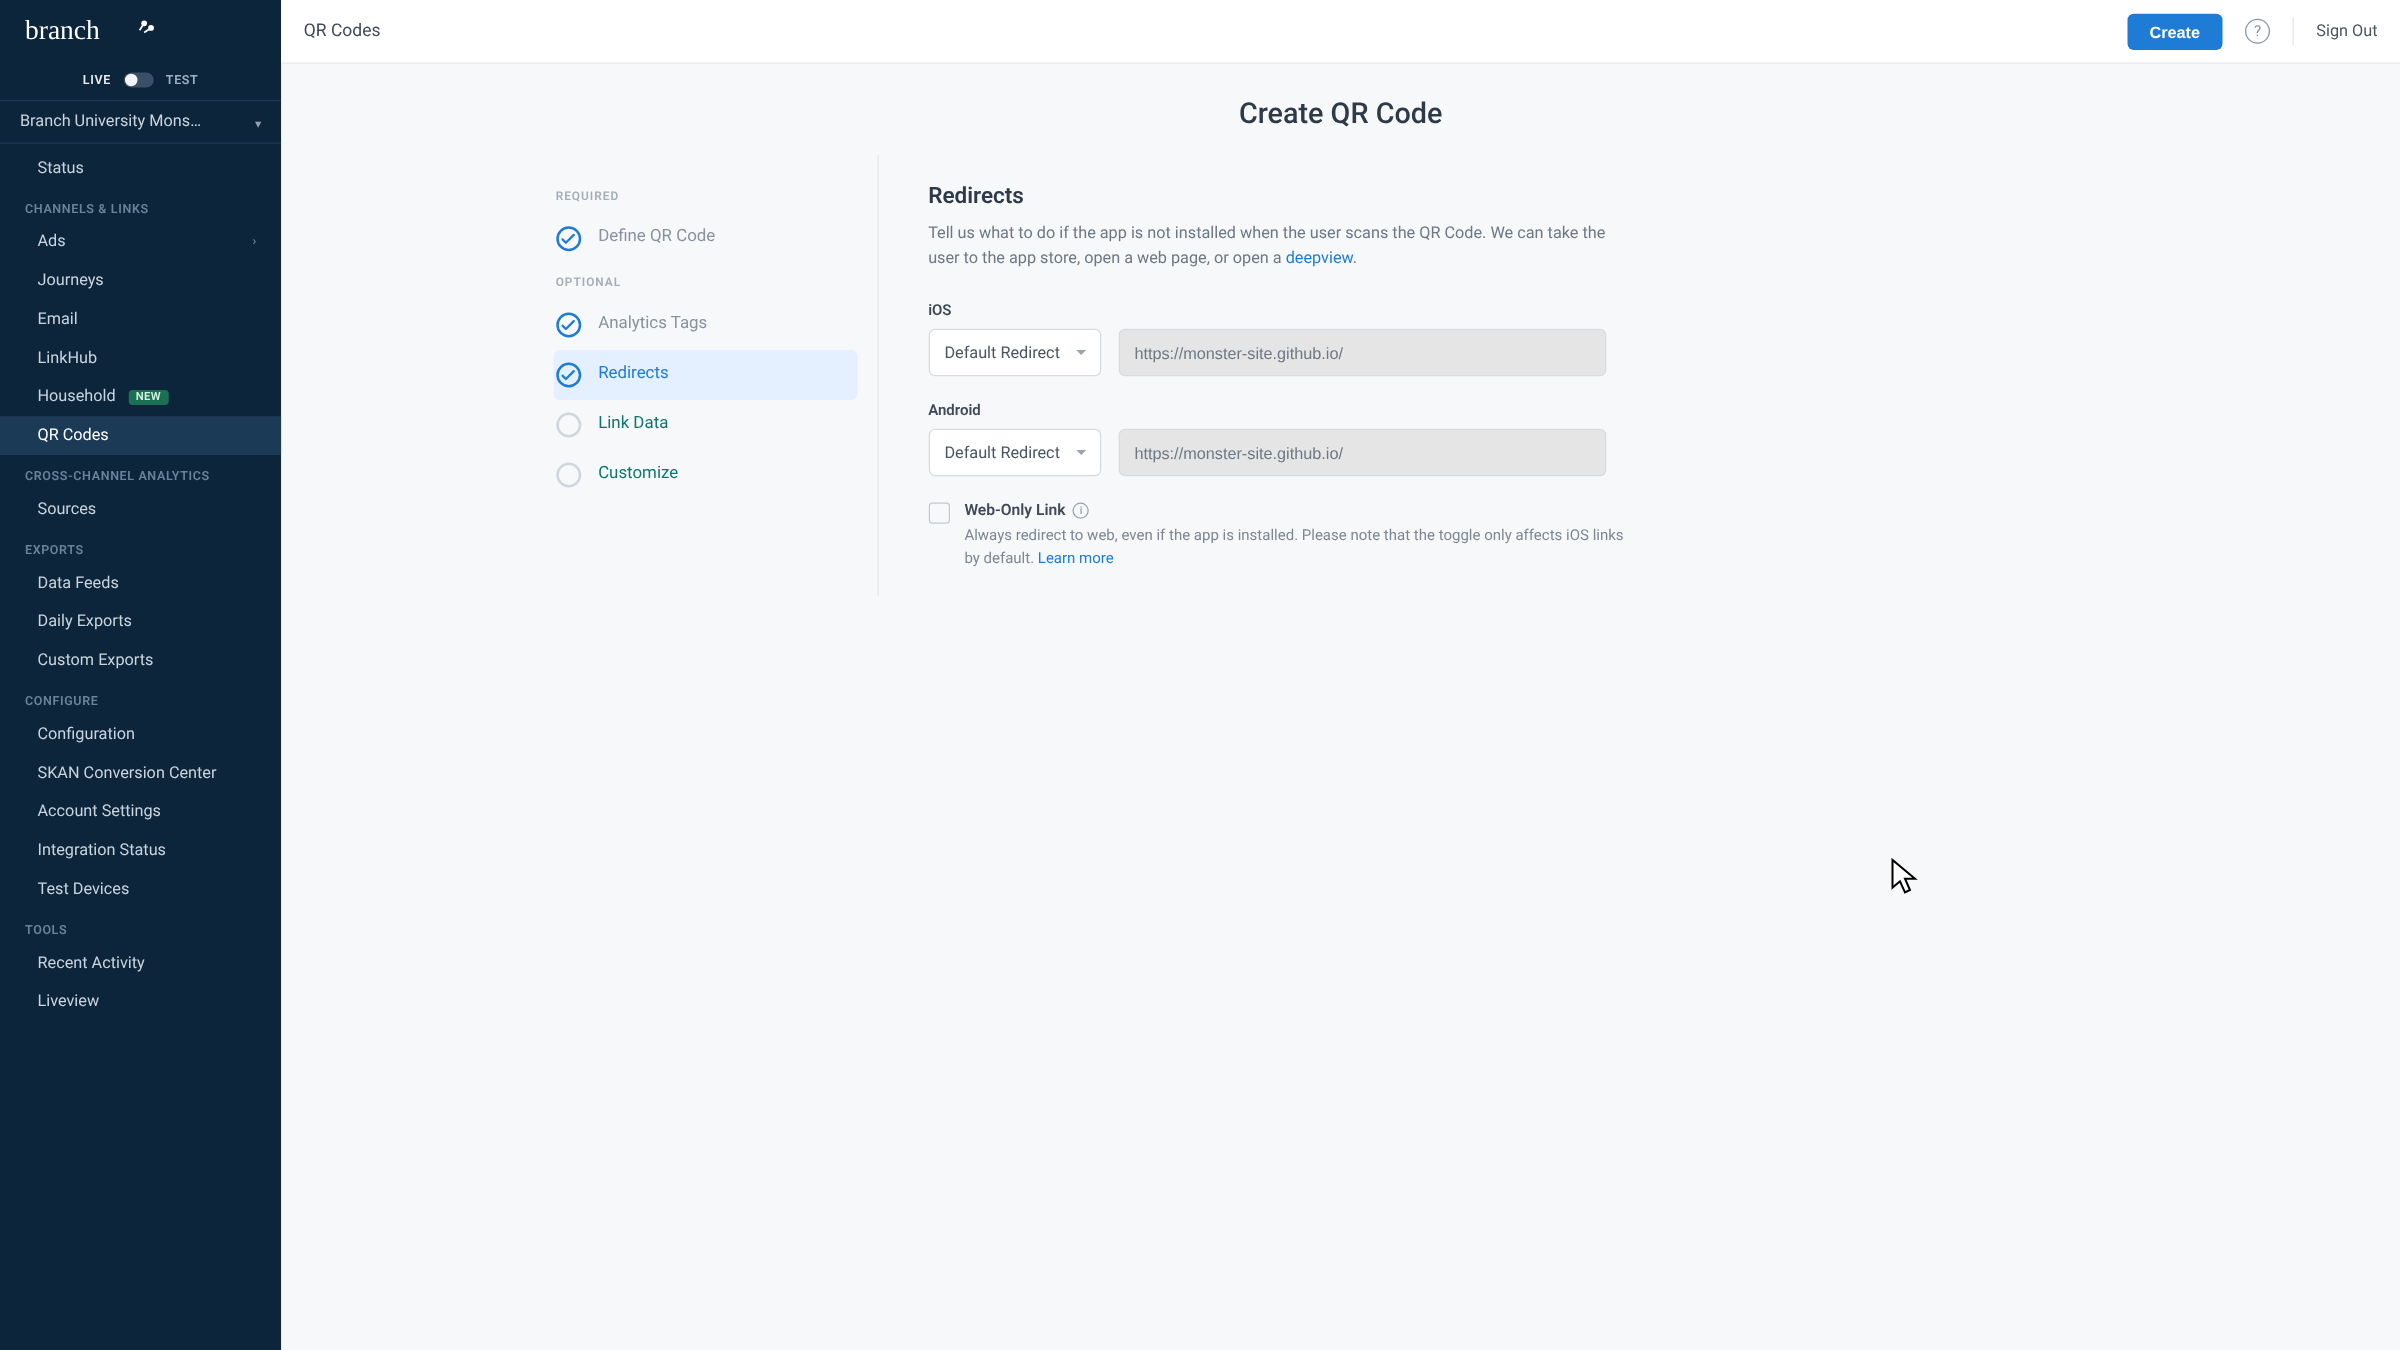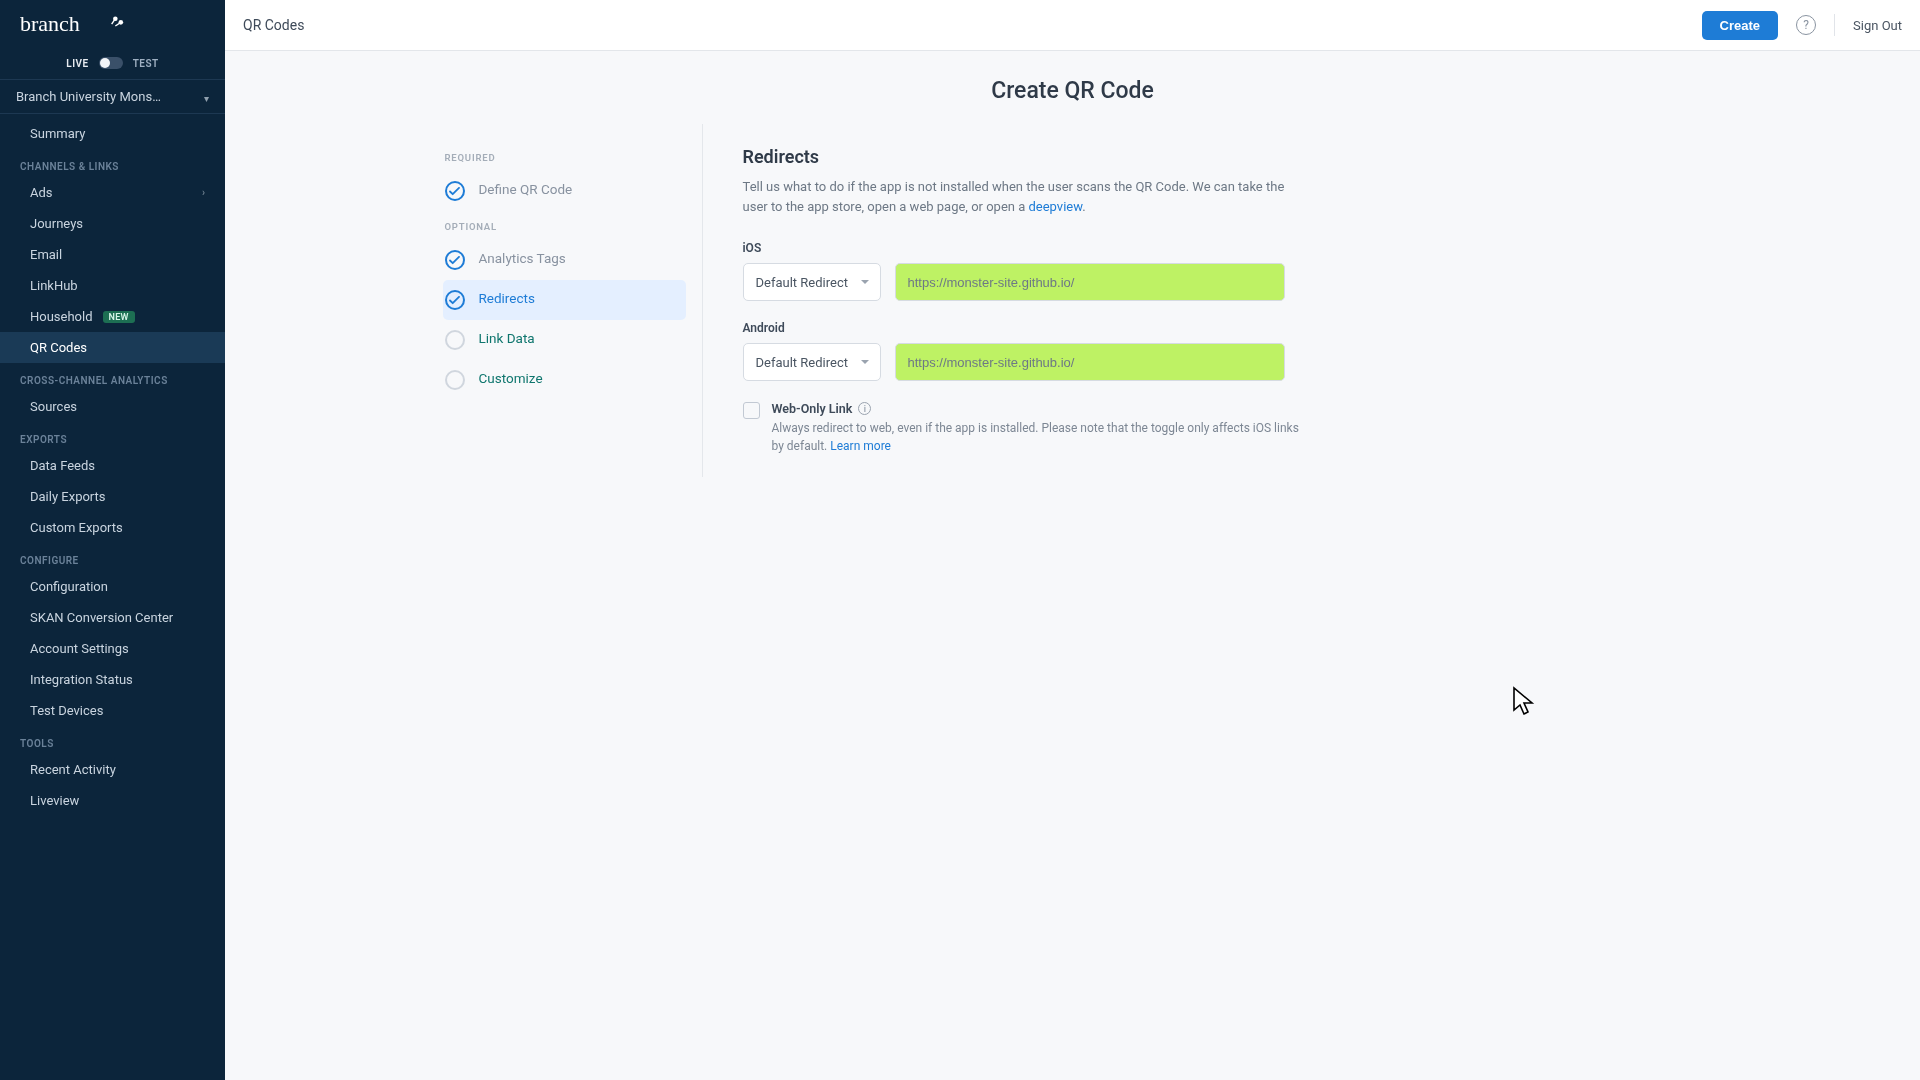--- a/index.html
+++ b/index.html
@@ -46,21 +46,21 @@
 .step.current .step-label { color:#1e7cd6; }
 
 .form-area { flex:1; padding:22px 40px; max-width:800px; }
 .form-h { font-size:18px; font-weight:600; color:#2f3a48; margin-bottom:10px; }
 .form-desc { font-size:13px; color:#6d7885; line-height:1.55; margin-bottom:24px; max-width:550px; }
 .form-desc a { color:#1e7cd6; text-decoration:none; }
 .field-label { font-size:12px; font-weight:600; color:#3e4a59; margin-bottom:8px; }
 .field-row { display:flex; gap:14px; margin-bottom:20px; }
 .select { width:138px; height:38px; border:1px solid #d6dbe2; border-radius:5px; background:#fff; display:flex; align-items:center; padding:0 12px; font-size:13px; color:#4a5562; cursor:pointer; position:relative; }
 .select::after { content:""; position:absolute; right:11px; top:16px; border:4px solid transparent; border-top-color:#9aa3af; }
-.url-input { flex:1; max-width:390px; height:38px; border:1px solid #d6dbe2; border-radius:5px; background:#bef264; padding:0 12px; font-size:13px; color:#6d7885; }
+.url-input { flex:1; max-width:390px; height:38px; border:1px solid #d6dbe2; border-radius:5px; background:#e5e5e5; padding:0 12px; font-size:13px; color:#6d7885; }
 .checkbox-row { display:flex; align-items:flex-start; gap:12px; margin-top:6px; max-width:560px; }
 .checkbox { width:17px; height:17px; border:1.5px solid #c2c9d3; border-radius:3px; flex-shrink:0; margin-top:1px; cursor:pointer; }
 .cb-body .cb-title { font-size:12.5px; font-weight:600; color:#3e4a59; display:flex; align-items:center; gap:6px; }
 .info-icon { width:13px; height:13px; border:1px solid #9aa3af; border-radius:50%; display:inline-flex; align-items:center; justify-content:center; font-size:8.5px; color:#9aa3af; }
 .cb-desc { font-size:12px; color:#7d8794; line-height:1.5; margin-top:3px; }
 .cb-desc a { color:#1e7cd6; text-decoration:none; }
 
 .btn-row { display:flex; max-width:980px; margin:96px auto 0 60px; padding:0 30px 40px; }
 .btn { padding:9px 18px; border-radius:5px; font-size:13.5px; font-weight:500; cursor:pointer; border:1px solid transparent; }
 .btn-cancel { border-color:#1e7cd6; color:#1e7cd6; background:#fff; }
@@ -89,21 +89,21 @@
       <span class="live">LIVE</span>
       <div class="switch"></div>
       <span>TEST</span>
     </div>
     <div class="org-select">
       <span>Branch University Mons…</span>
       <span class="chev">▾</span>
     </div>
     <div class="nav">
       <div class="nav-item">
-          <span>Summary</span>
+          <span>Status</span>
         </div>
       <div class="nav-section">CHANNELS &amp; LINKS</div>
       <div class="nav-item">
           <span>Ads</span>
           <span class="chev-r">›</span>
         </div>
       <div class="nav-item">
           <span>Journeys</span>
         </div>
       <div class="nav-item">

